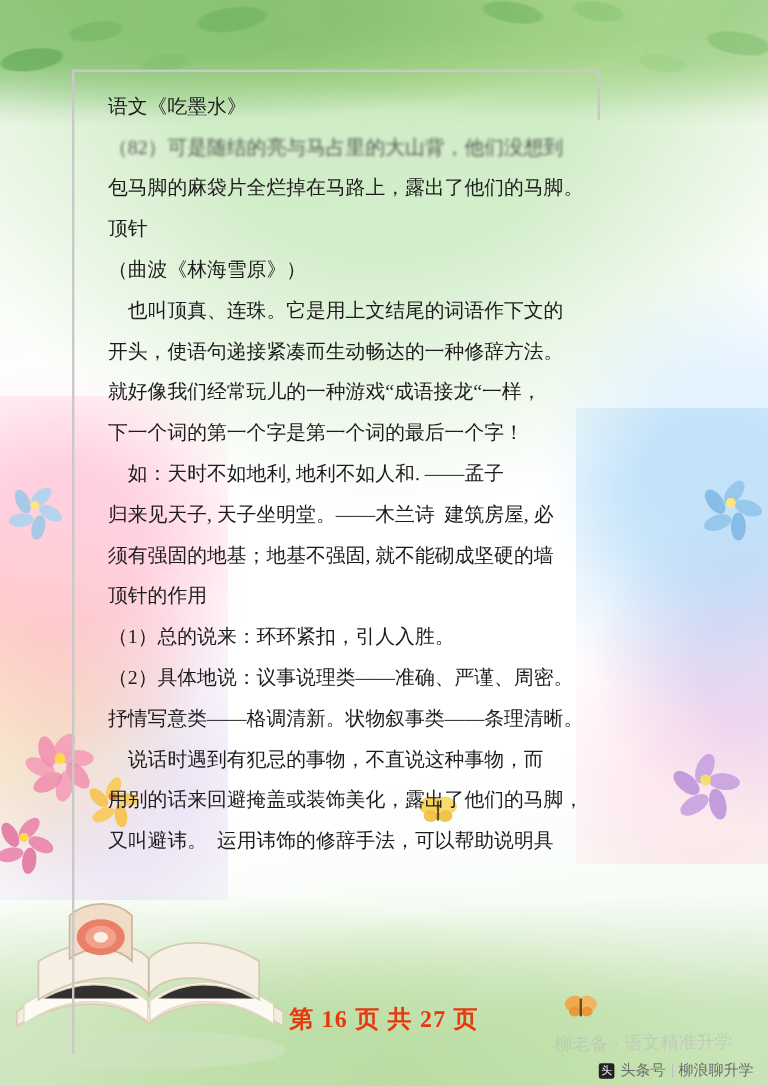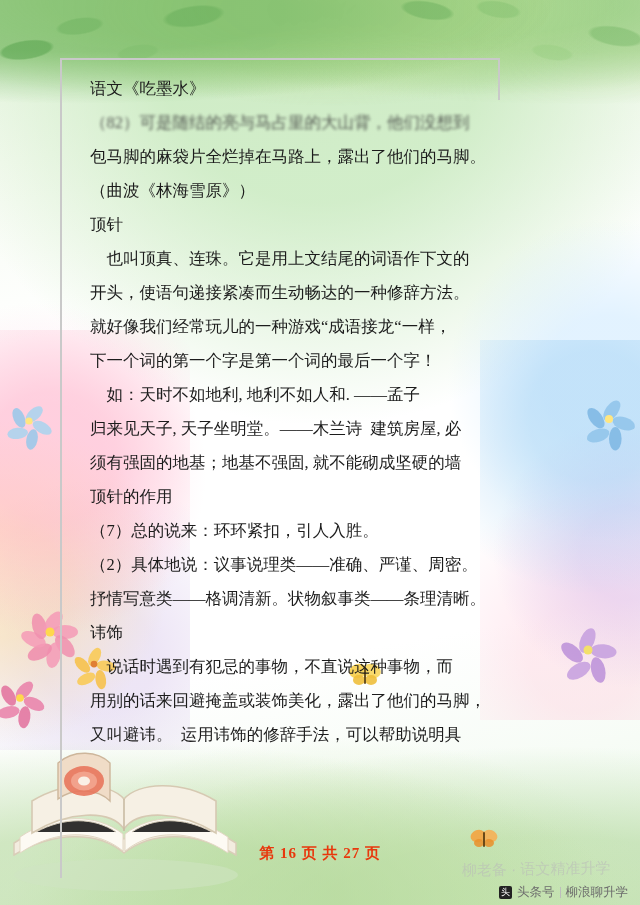--- a/index.html
+++ b/index.html
@@ -172,21 +172,21 @@
     opacity: 0.85;
   }
 
   .page-number {
     position: absolute;
     left: 0; right: 0;
     bottom: 42px;
     text-align: center;
     color: #e8380d;
     font-weight: bold;
-    font-size: 15px;
+    font-size: 20px;
     font-family: "Liberation Serif", serif;
     letter-spacing: 1px;
   }
 
   .watermark {
     position: absolute;
     right: 30px;
     bottom: 26px;
     font-size: 15px;
     color: #b9b9b9;
@@ -322,34 +322,33 @@
   </svg>
 
   <div class="frame-line-top"></div>
   <div class="frame-line-left"></div>
   <div class="frame-line-right"></div>
 
   <div class="content">
     <p>语文《吃墨水》</p>
     <p class="blurred">（82）可是随结的亮与马占里的大山背，他们没想到</p>
     <p>包马脚的麻袋片全烂掉在马路上，露出了他们的马脚。</p>
+    <p>顶针</p>
     <p>（曲波《林海雪原》）</p>
-    <p>顶针</p>
     <p>    也叫顶真、连珠。它是用上文结尾的词语作下文的</p>
     <p>开头，使语句递接紧凑而生动畅达的一种修辞方法。</p>
     <p>就好像我们经常玩儿的一种游戏“成语接龙“一样，</p>
     <p>下一个词的第一个字是第一个词的最后一个字！</p>
     <p>    如：天时不如地利, 地利不如人和. ——孟子</p>
     <p>归来见天子, 天子坐明堂。——木兰诗  建筑房屋, 必</p>
     <p>须有强固的地基；地基不强固, 就不能砌成坚硬的墙</p>
     <p>顶针的作用</p>
-    <p>（7）总的说来：环环紧扣，引人入胜。</p>
+    <p>（1）总的说来：环环紧扣，引人入胜。</p>
     <p>（2）具体地说：议事说理类——准确、严谨、周密。</p>
     <p>抒情写意类——格调清新。状物叙事类——条理清晰。</p>
-    <p>讳饰</p>
     <p>    说话时遇到有犯忌的事物，不直说这种事物，而</p>
     <p>用别的话来回避掩盖或装饰美化，露出了他们的马脚，</p>
     <p>又叫避讳。  运用讳饰的修辞手法，可以帮助说明具</p>
   </div>
 
   <div class="page-number">第 16 页 共 27 页</div>
 
   <div class="watermark">柳老备 · 语文精准升学</div>
 
   <div class="footer-brand">

